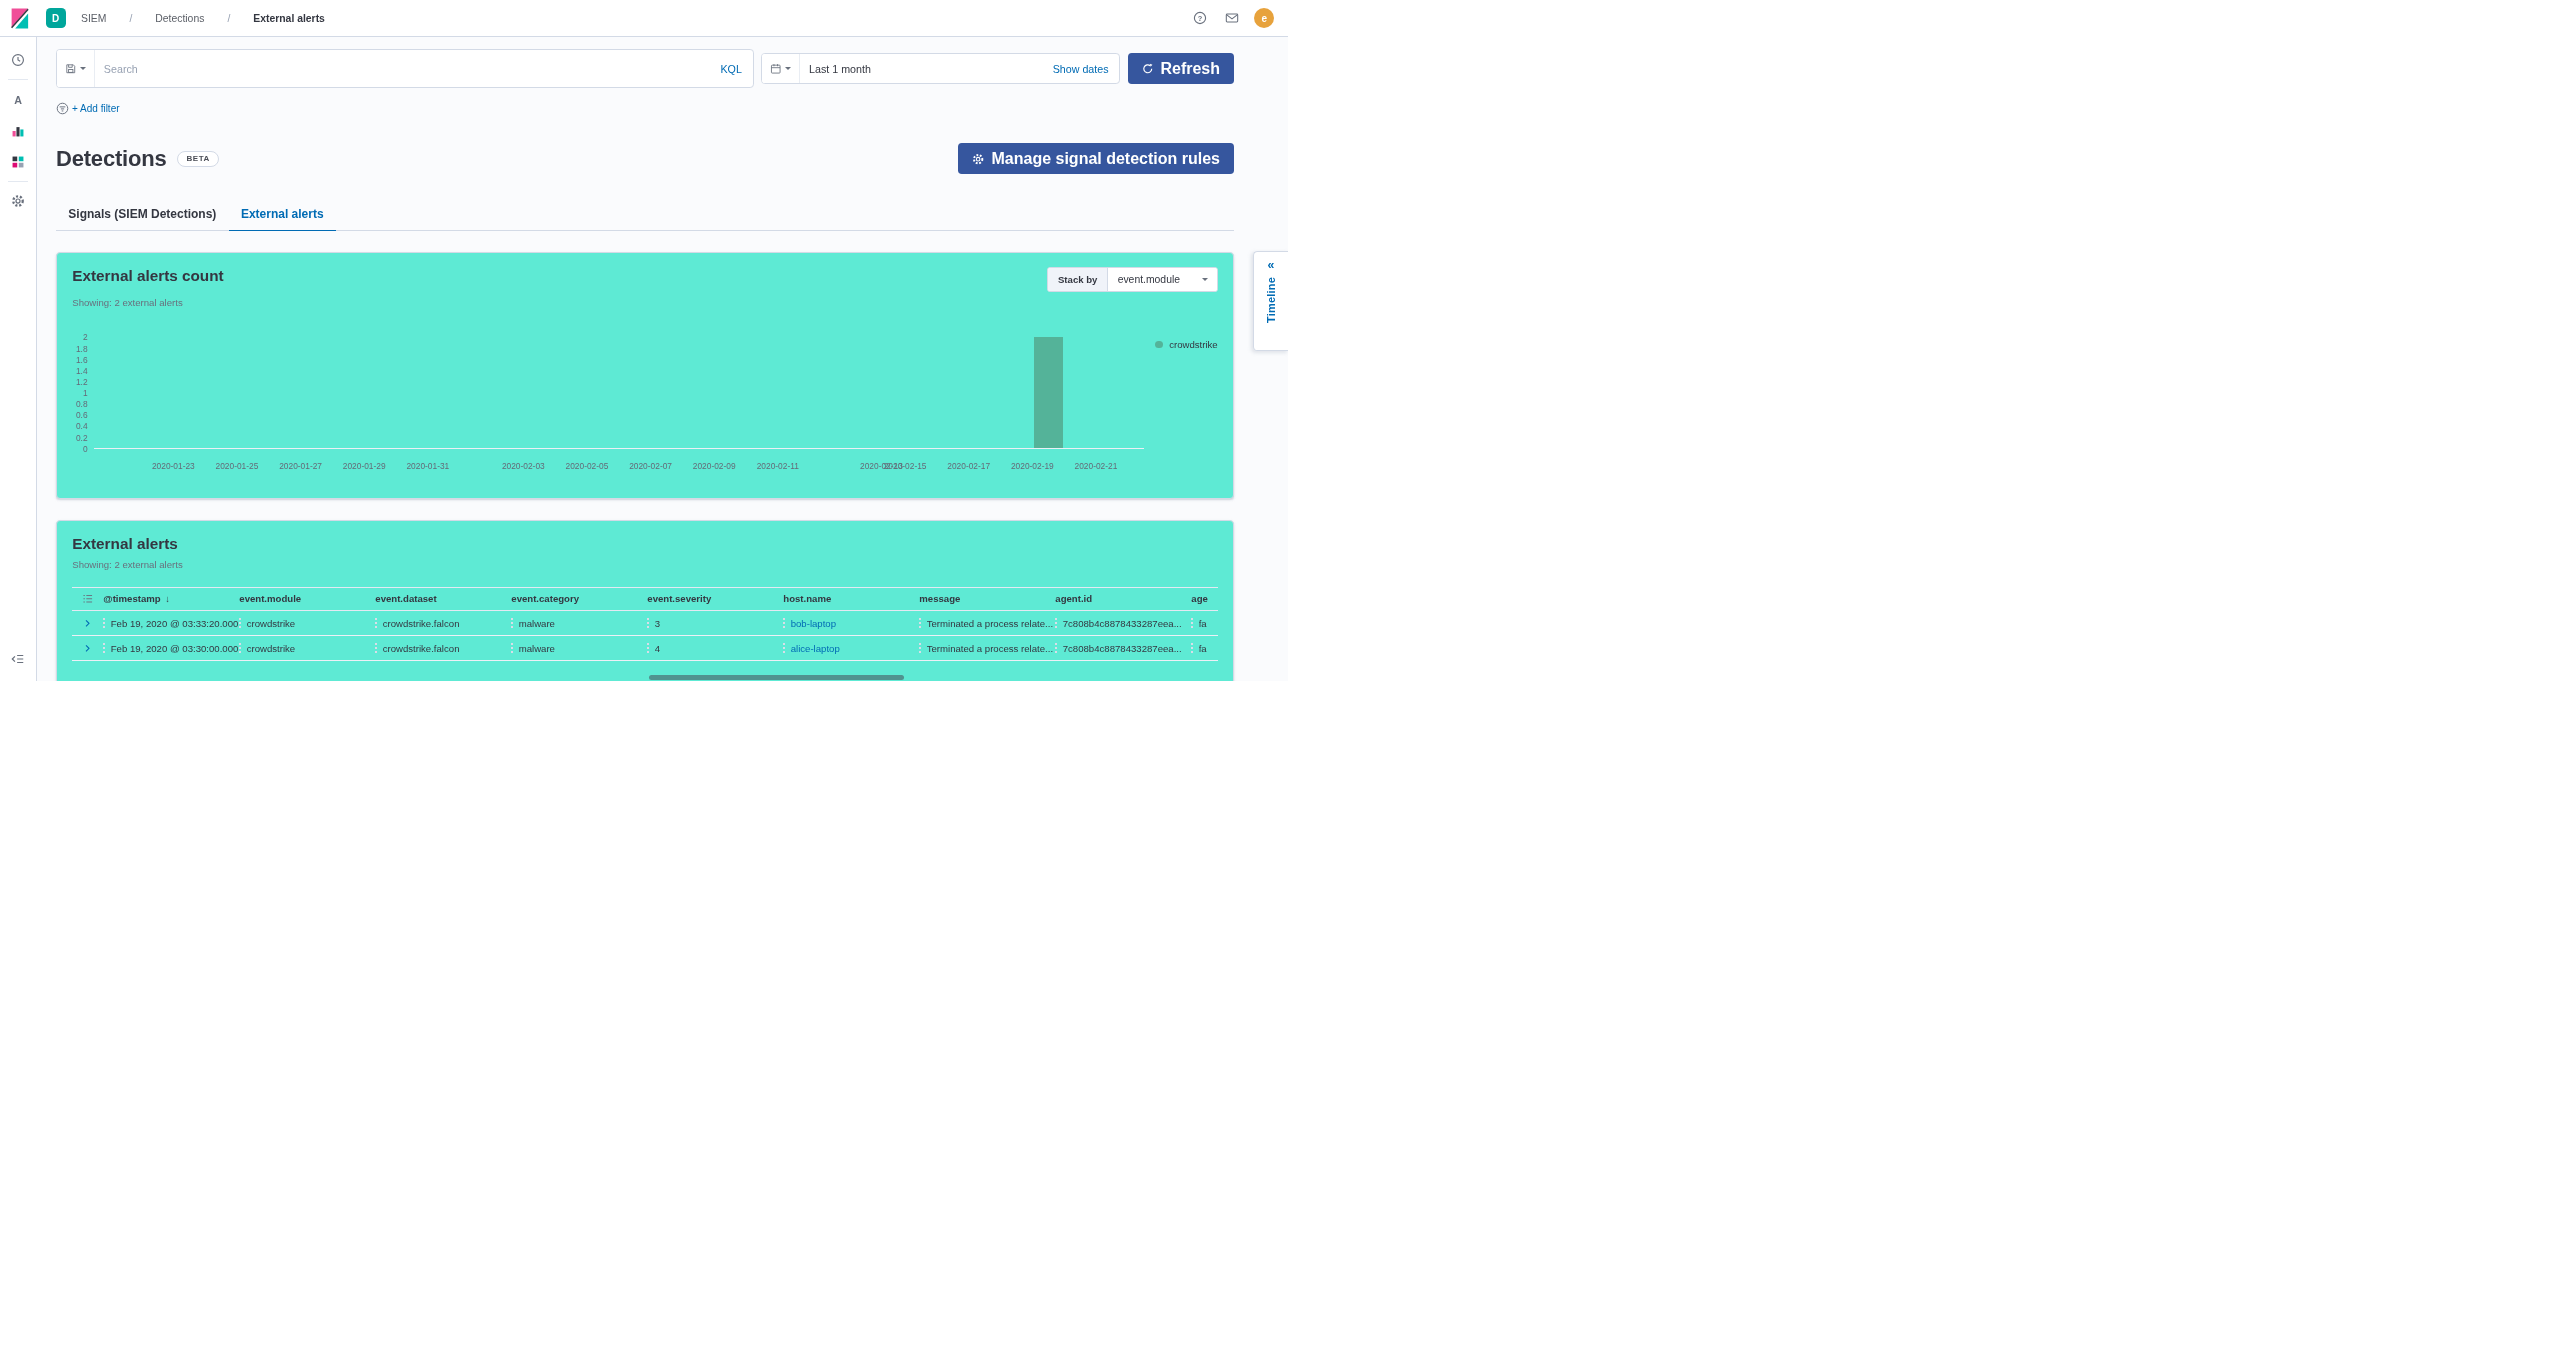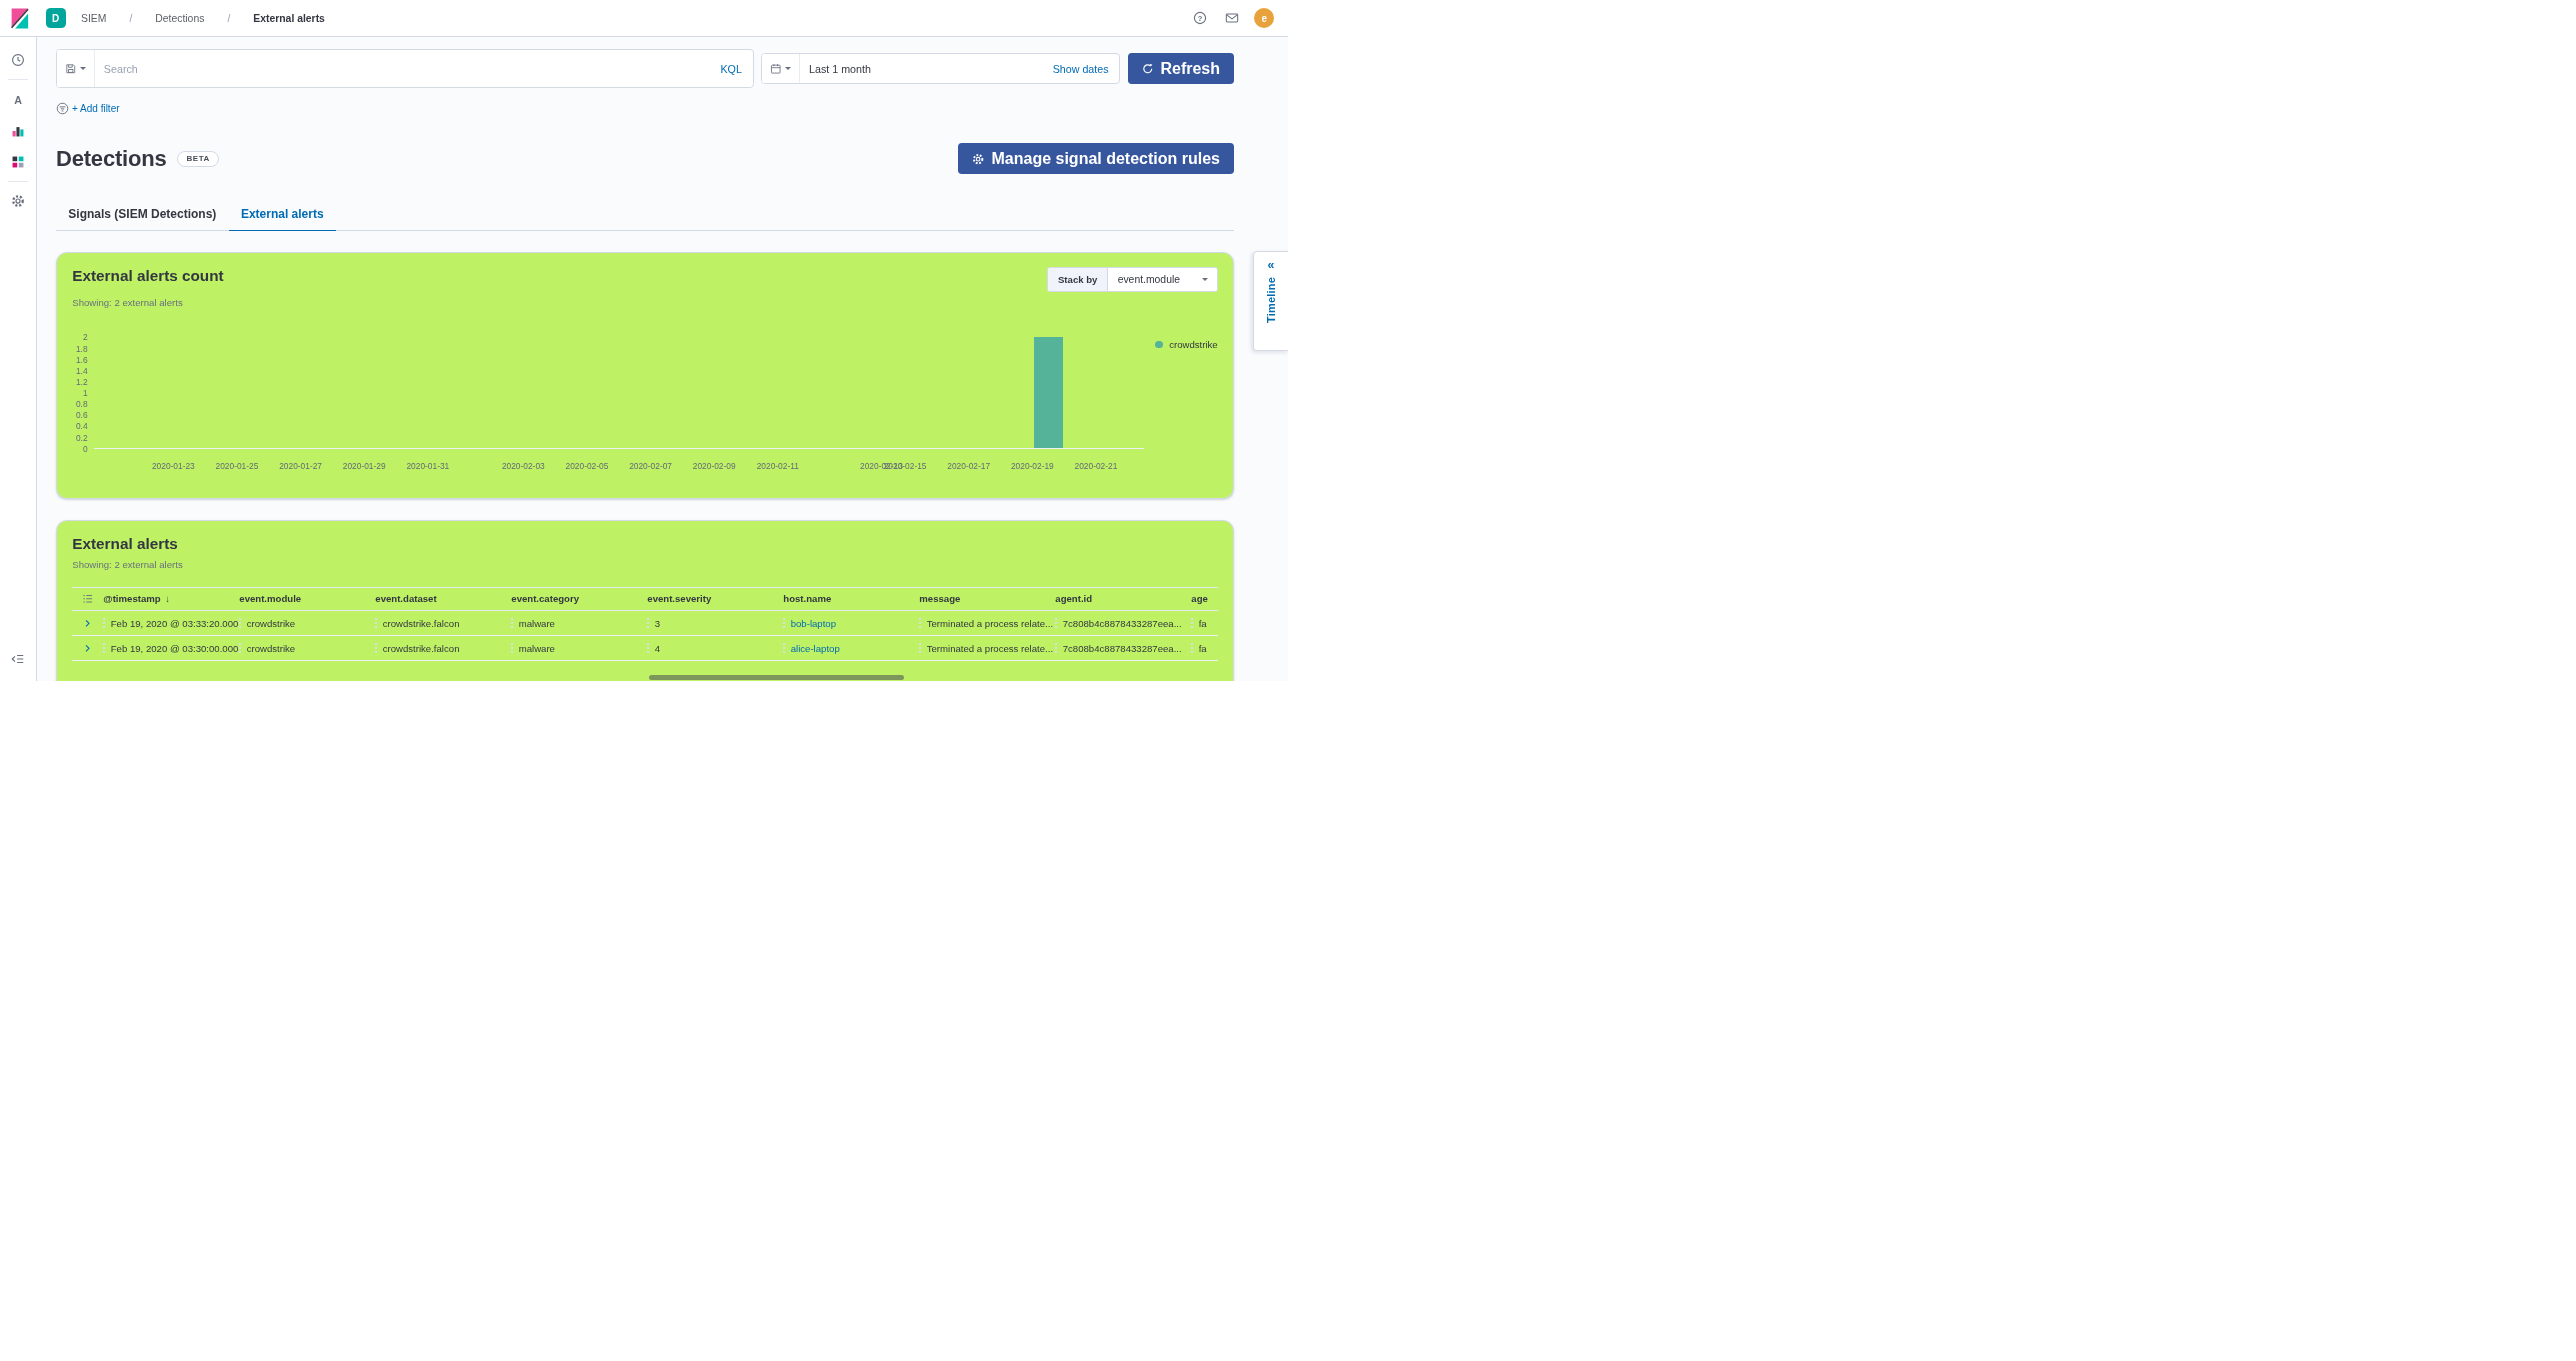--- a/index.html
+++ b/index.html
@@ -55,21 +55,21 @@
 
   .page-header{display:flex;justify-content:space-between;align-items:center;margin-top:26px}
   .title-wrap{display:flex;align-items:center;gap:10.7px}
   .page-title{font-size:22px;font-weight:bold;letter-spacing:-0.2px}
   .beta{font-size:8px;font-weight:bold;letter-spacing:0.5px;color:#4a4d55;border:0.8px solid var(--border);border-radius:9.2px;padding:2.3px 8.4px;background:#fff}
 
   .tabs{display:flex;margin-top:23px;border-bottom:0.8px solid var(--border)}
   .tab{padding:9.2px 12.3px;font-size:12px;font-weight:bold;color:var(--text);background:none;border:none;border-bottom:1.5px solid transparent;margin-bottom:-0.8px}
   .tab.active{color:var(--primary);border-bottom-color:var(--primary)}
 
-  .panel{background:#bef264;border:0.8px solid var(--border);border-radius:11px;box-shadow:0 1.5px 1.5px -0.8px rgba(152,162,179,.3),0 0.8px 3.8px -1.5px rgba(152,162,179,.3);padding:14px 15.3px;margin-top:21.5px}
+  .panel{background:#5eead4;border:0.8px solid var(--border);border-radius:4px;box-shadow:0 1.5px 1.5px -0.8px rgba(152,162,179,.3),0 0.8px 3.8px -1.5px rgba(152,162,179,.3);padding:14px 15.3px;margin-top:21.5px}
   .panel-head{display:flex;justify-content:space-between;align-items:flex-start}
   .panel-title{font-size:15.3px;font-weight:bold}
   .showing{font-size:9.6px;color:var(--subdued);margin-top:5.4px}
 
   .stack-group{display:flex;height:24.5px;border:0.8px solid var(--border);border-radius:3.1px;overflow:hidden;background:#fff;align-items:stretch}
   .stack-label{background:#F0F3F9;font-size:9.6px;font-weight:bold;display:flex;align-items:center;padding:0 10px;border-right:0.8px solid var(--border);color:var(--text)}
   .stack-select{display:flex;align-items:center;gap:21.5px;padding:0 9.2px;font-size:10.4px;background:#fff;border:none;color:var(--text)}
 
   
   .chart{position:relative;height:157px;margin-top:18.4px}

